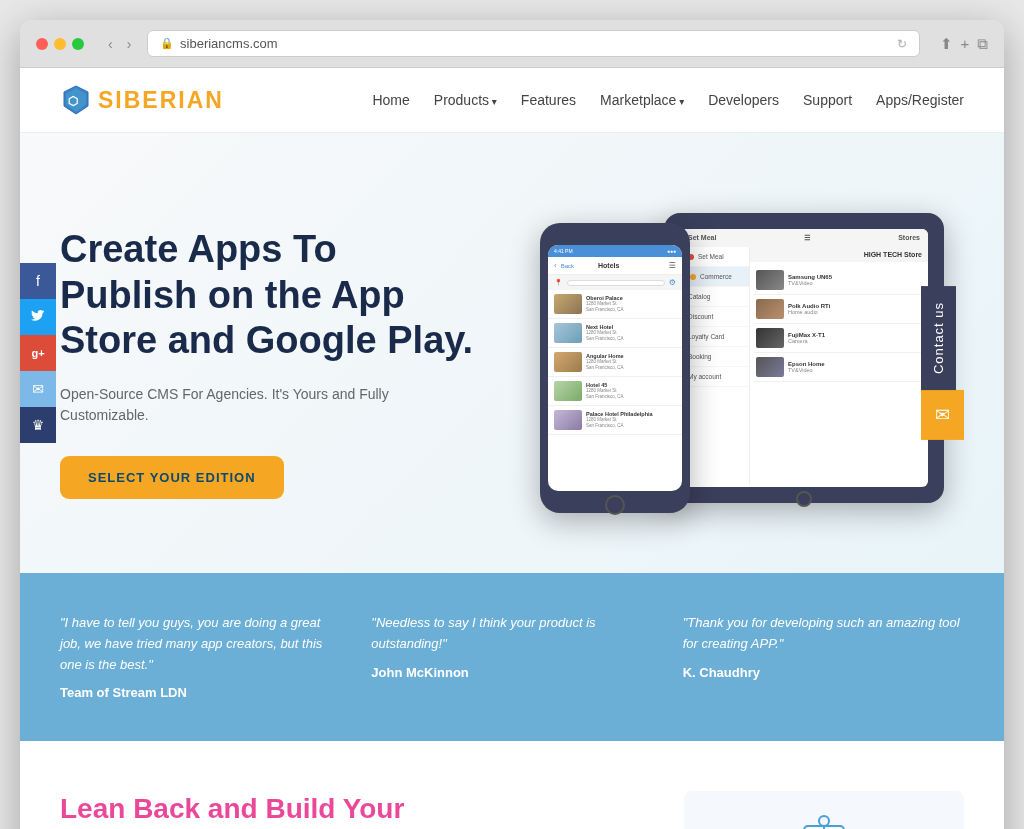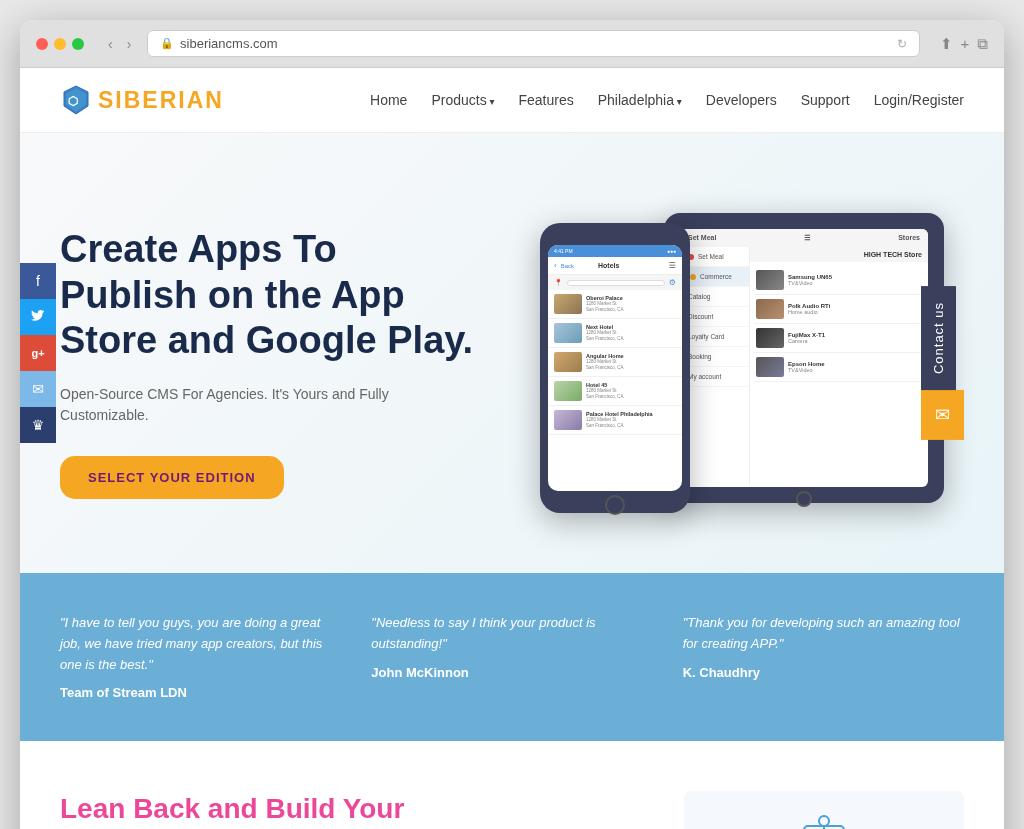--- a/index.html
+++ b/index.html
@@ -170,26 +170,26 @@
 
     .hero-subtitle {
       font-size: 14px;
       color: #666;
       margin-bottom: 30px;
       line-height: 1.5;
     }
 
     .hero-cta {
       background: #f5a623;
-      color: #701a75;
+      color: #0c4a6e;
       border: none;
       padding: 14px 28px;
       font-size: 13px;
       font-weight: 600;
-      border-radius: 15px;
+      border-radius: 9px;
       cursor: pointer;
       letter-spacing: 1px;
       text-transform: uppercase;
     }
 
     .hero-pricing {
       display: block;
       margin-top: 12px;
       font-size: 13px;
       color: #555;
@@ -627,24 +627,24 @@
           <polygon points="16,2 28,8 28,22 16,30 4,22 4,8" fill="#3b82c4" stroke="#2a70b8" stroke-width="1"></polygon>
           <polygon points="16,4 26,10 26,20 16,28 6,20 6,10" fill="#4a9fd4" opacity="0.6"></polygon>
           <text x="8" y="21" fill="white" font-size="12" font-weight="bold">⬡</text>
         </svg>
         <span class="logo-text">SIBERIAN</span>
       </a>
       <ul class="nav-links">
         <li><a href="#">Home</a></li>
         <li><a href="#" class="has-dropdown">Products</a></li>
         <li><a href="#">Features</a></li>
-        <li><a href="#" class="has-dropdown">Philadelphia</a></li>
+        <li><a href="#" class="has-dropdown">Marketplace</a></li>
         <li><a href="#">Developers</a></li>
         <li><a href="#">Support</a></li>
-        <li><a href="#">Login/Register</a></li>
+        <li><a href="#">Apps/Register</a></li>
       </ul>
     </nav>
 
     <section class="hero">
 
       <div class="social-sidebar">
         <a class="social-btn social-fb" href="#">f</a>
         <a class="social-btn social-tw" href="#">
           <svg width="14" height="14" viewBox="0 0 24 24" fill="white">
               <path d="M23 3a10.9 10.9 0 01-3.14 1.53A4.48 4.48 0 0022.4.36a9 9 0 01-2.88 1.1A4.52 4.52 0 0016.11 0c-2.5 0-4.52 2.04-4.52 4.55 0 .36.04.7.12 1.03C7.69 5.4 4.07 3.6 1.64.96a4.56 4.56 0 00-.61 2.29c0 1.58.8 2.97 2.02 3.79a4.49 4.49 0 01-2.05-.57v.06c0 2.2 1.56 4.04 3.64 4.46a4.5 4.5 0 01-2.04.08c.57 1.8 2.24 3.1 4.21 3.14A9.05 9.05 0 010 16.54 12.8 12.8 0 006.93 18.5c8.32 0 12.86-6.92 12.86-12.92 0-.2 0-.39-.01-.58A9.22 9.22 0 0023 3z"></path>

